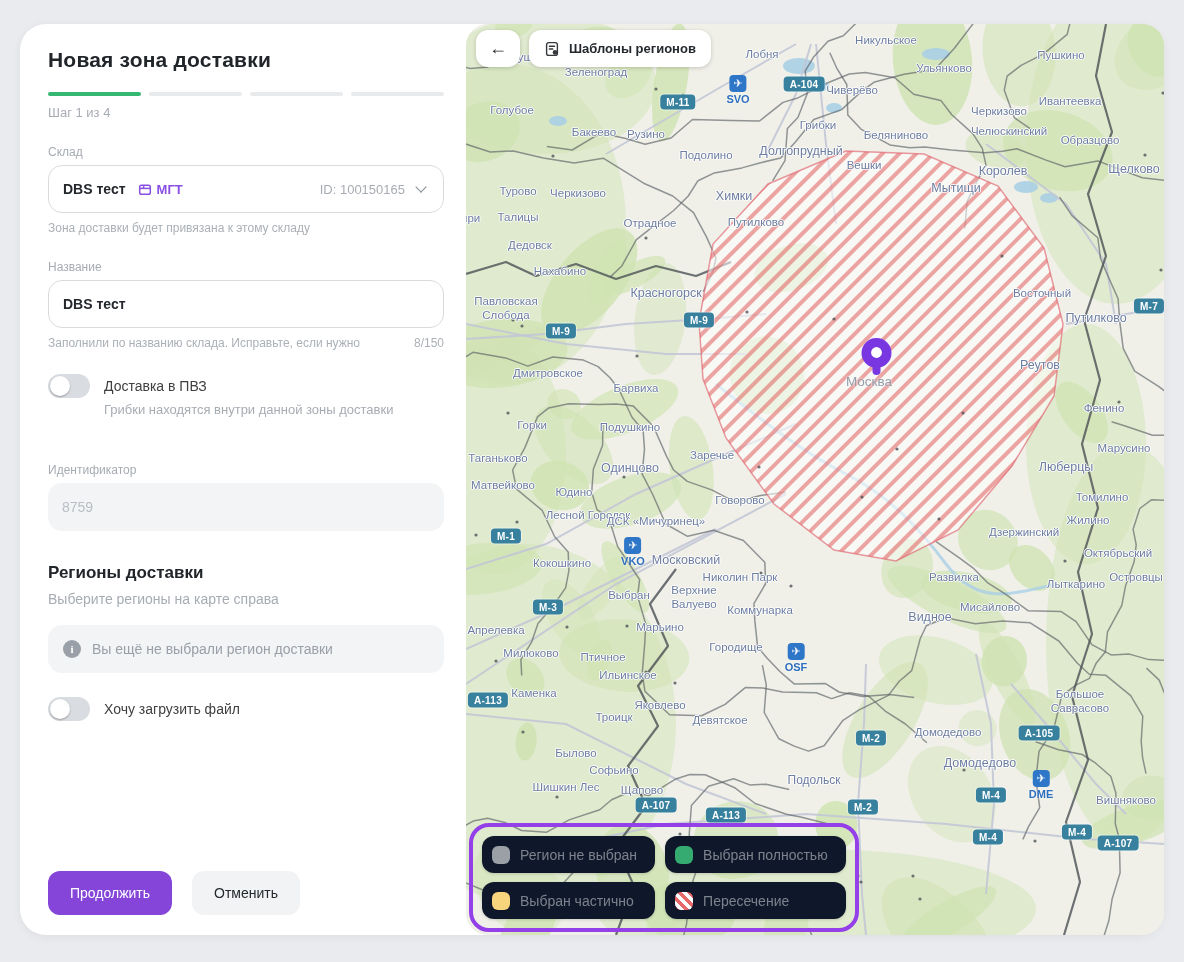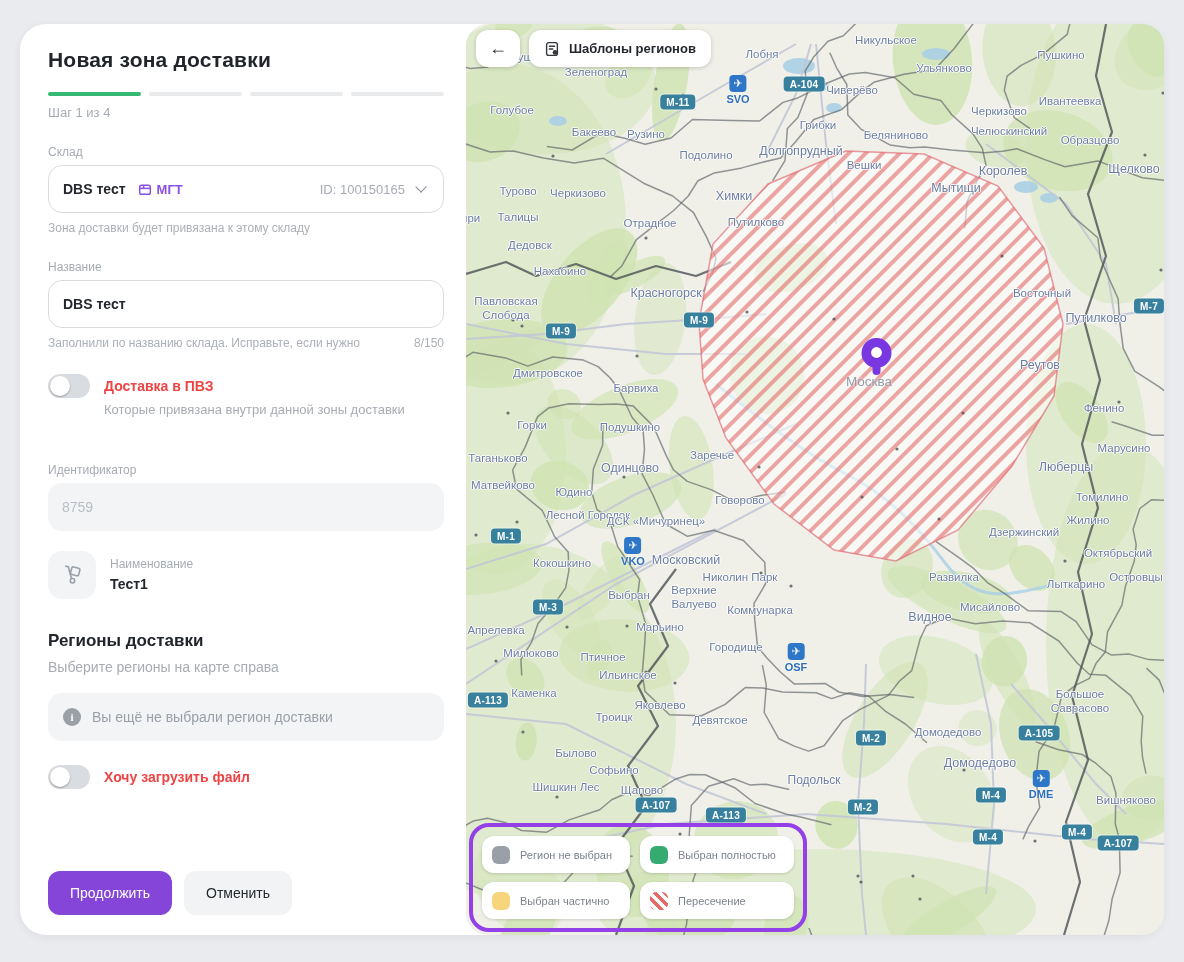--- a/index.html
+++ b/index.html
@@ -29,35 +29,35 @@
   .helper-row { display:flex; justify-content:space-between; }
   .text-input { width:100%; border:1px solid #d9dcdf; border-radius:14px; height:48px;
     padding:0 14px; font:inherit; font-size:14px; font-weight:700; color:#24282d; outline:none; }
   .text-input:disabled, .text-input.disabled { background:#f2f4f6; border:none; color:#b9bec4; font-weight:400; }
   .toggle-row { display:flex; align-items:flex-start; gap:14px; margin-top:24px; }
   .toggle-row.center { align-items:center; }
   .toggle { width:42px; height:24px; border-radius:12px; background:#d9dce0; position:relative;
     flex:none; cursor:pointer; border:none; }
   .toggle::after { content:''; position:absolute; left:2px; top:2px; width:20px; height:20px;
     border-radius:50%; background:#fff; box-shadow:0 1px 2px rgba(0,0,0,.3); }
-  .t-title { font-weight:700; font-size:14px; color:#ef4444; line-height:24px; }
+  .t-title { font-weight:400; font-size:14px; color:#404040; line-height:24px; }
   .t-sub { color:#a7acb3; font-size:13px; margin-top:4px; line-height:1.3; }
   .entity { display:flex; gap:14px; margin-top:20px; align-items:center; }
   .entity-icon { width:48px; height:48px; border-radius:14px; background:#f2f4f6;
     display:flex; align-items:center; justify-content:center; flex:none; }
   .entity-label { color:#a7acb3; font-size:12px; }
   .entity-value { font-weight:700; font-size:14px; color:#24282d; margin-top:5px; }
   .regions-h { font-size:17px; font-weight:700; color:#21252a; margin-top:32px; }
   .regions-hint { color:#a7acb3; font-size:14px; margin-top:8px; }
   .notice { background:#f2f4f6; border-radius:14px; height:48px; display:flex; align-items:center;
     gap:11px; padding:0 15px; margin-top:18px; color:#9aa0a8; font-size:14px; }
   .info-i { width:18px; height:18px; border-radius:50%; background:#9aa0a8; color:#fff;
     font-size:11px; font-weight:700; display:flex; align-items:center; justify-content:center;
     flex:none; font-family:"Liberation Serif", serif; }
-  .actions { position:absolute; left:28px; bottom:20px; display:flex; gap:12px; }
+  .actions { position:absolute; left:28px; bottom:20px; display:flex; gap:20px; }
   .btn { border:none; border-radius:12px; height:44px; padding:0 22px; font:inherit;
     font-size:14px; cursor:pointer; }
   .btn-primary { background:#8545d8; color:#fff; }
   .btn-secondary { background:#f1f3f5; color:#24282d; }
   
   .map { position:absolute; left:446px; top:0; width:698px; height:911px; border-radius:22px;
     overflow:hidden; background:#efefe8; }
   .map svg.deco { position:absolute; left:0; top:0; }
   .town { position:absolute; transform:translate(-50%,-50%); color:#6c7da1; font-size:11.5px;
     white-space:nowrap; pointer-events:none; z-index:3;
@@ -76,22 +76,22 @@
   .map-top { position:absolute; left:10px; top:6px; display:flex; gap:9px; z-index:8; }
   .back-btn { width:44px; height:37px; background:#fff; border-radius:12px; border:none;
     box-shadow:0 1px 4px rgba(0,0,0,.18); font-size:18px; color:#24282d; cursor:pointer;
     display:flex; align-items:center; justify-content:center; }
   .tpl-btn { height:37px; background:#fff; border-radius:12px; border:none; cursor:pointer;
     box-shadow:0 1px 4px rgba(0,0,0,.18); display:flex; align-items:center; gap:9px;
     padding:0 15px; font:inherit; font-size:13px; font-weight:700; color:#24282d; }
   .legend { position:absolute; left:3px; bottom:3px; border:4px solid #9440e8; border-radius:20px;
     padding:9px; display:grid; grid-template-columns:auto auto; gap:9px 10px; z-index:9;
     width:max-content; }
-  .chip { background:#ffffff; border-radius:12px; height:37px; display:flex; align-items:center;
-    gap:10px; padding:0 18px 0 10px; box-shadow:0 1px 3px rgba(0,0,0,.15); font-size:11px;
+  .chip { background:#0f172a; border-radius:12px; height:37px; display:flex; align-items:center;
+    gap:10px; padding:0 18px 0 10px; box-shadow:0 1px 3px rgba(0,0,0,.15); font-size:14px;
     color:#7d838c; }
   .swatch { width:18px; height:18px; border-radius:6px; flex:none; }
   .swatch.hatch { background:repeating-linear-gradient(45deg,#e66a6a 0 3px,#ffffff 3px 7px); }
   .pin { position:absolute; z-index:6; }
 </style>
 </head>
 <body>
 
 <div class="card">
 
@@ -126,40 +126,27 @@
     <input class="text-input" type="text" value="DBS тест" style="">
     <div class="helper helper-row">
       <span>Заполнили по названию склада. Исправьте, если нужно</span>
       <span>8/150</span>
     </div>
 
     <div class="toggle-row">
       <button class="toggle" aria-checked="false"></button>
       <div>
         <div class="t-title">Доставка в ПВЗ</div>
-        <div class="t-sub">Которые привязана внутри данной зоны доставки</div>
+        <div class="t-sub">Грибки находятся внутри данной зоны доставки</div>
       </div>
     </div>
 
     <div class="f-label mt-lg">Идентификатор</div>
     <input class="text-input disabled" type="text" disabled="" value="8759" style="">
 
-    <div class="entity">
-      <span class="entity-icon">
-        <svg width="23" height="23" viewBox="0 0 22 22" fill="none" stroke="#9aa0a7" stroke-width="1.5" stroke-linecap="round" stroke-linejoin="round">
-          <path d="M4.6 3 L7 3.6 L9.9 14.6"></path>
-          <circle cx="11" cy="17" r="2.1"></circle>
-          <rect x="9.6" y="4.3" width="8" height="7.4" rx="1.6" transform="rotate(14 13.6 8)"></rect>
-        </svg>
-      </span>
-      <div>
-        <div class="entity-label">Наименование</div>
-        <div class="entity-value">Тест1</div>
-      </div>
-    </div>
 
     <div class="regions-h">Регионы доставки</div>
     <div class="regions-hint">Выберите регионы на карте справа</div>
 
     <div class="notice">
       <span class="info-i">i</span>
       <span>Вы ещё не выбрали регион доставки</span>
     </div>
 
     <div class="toggle-row center">

